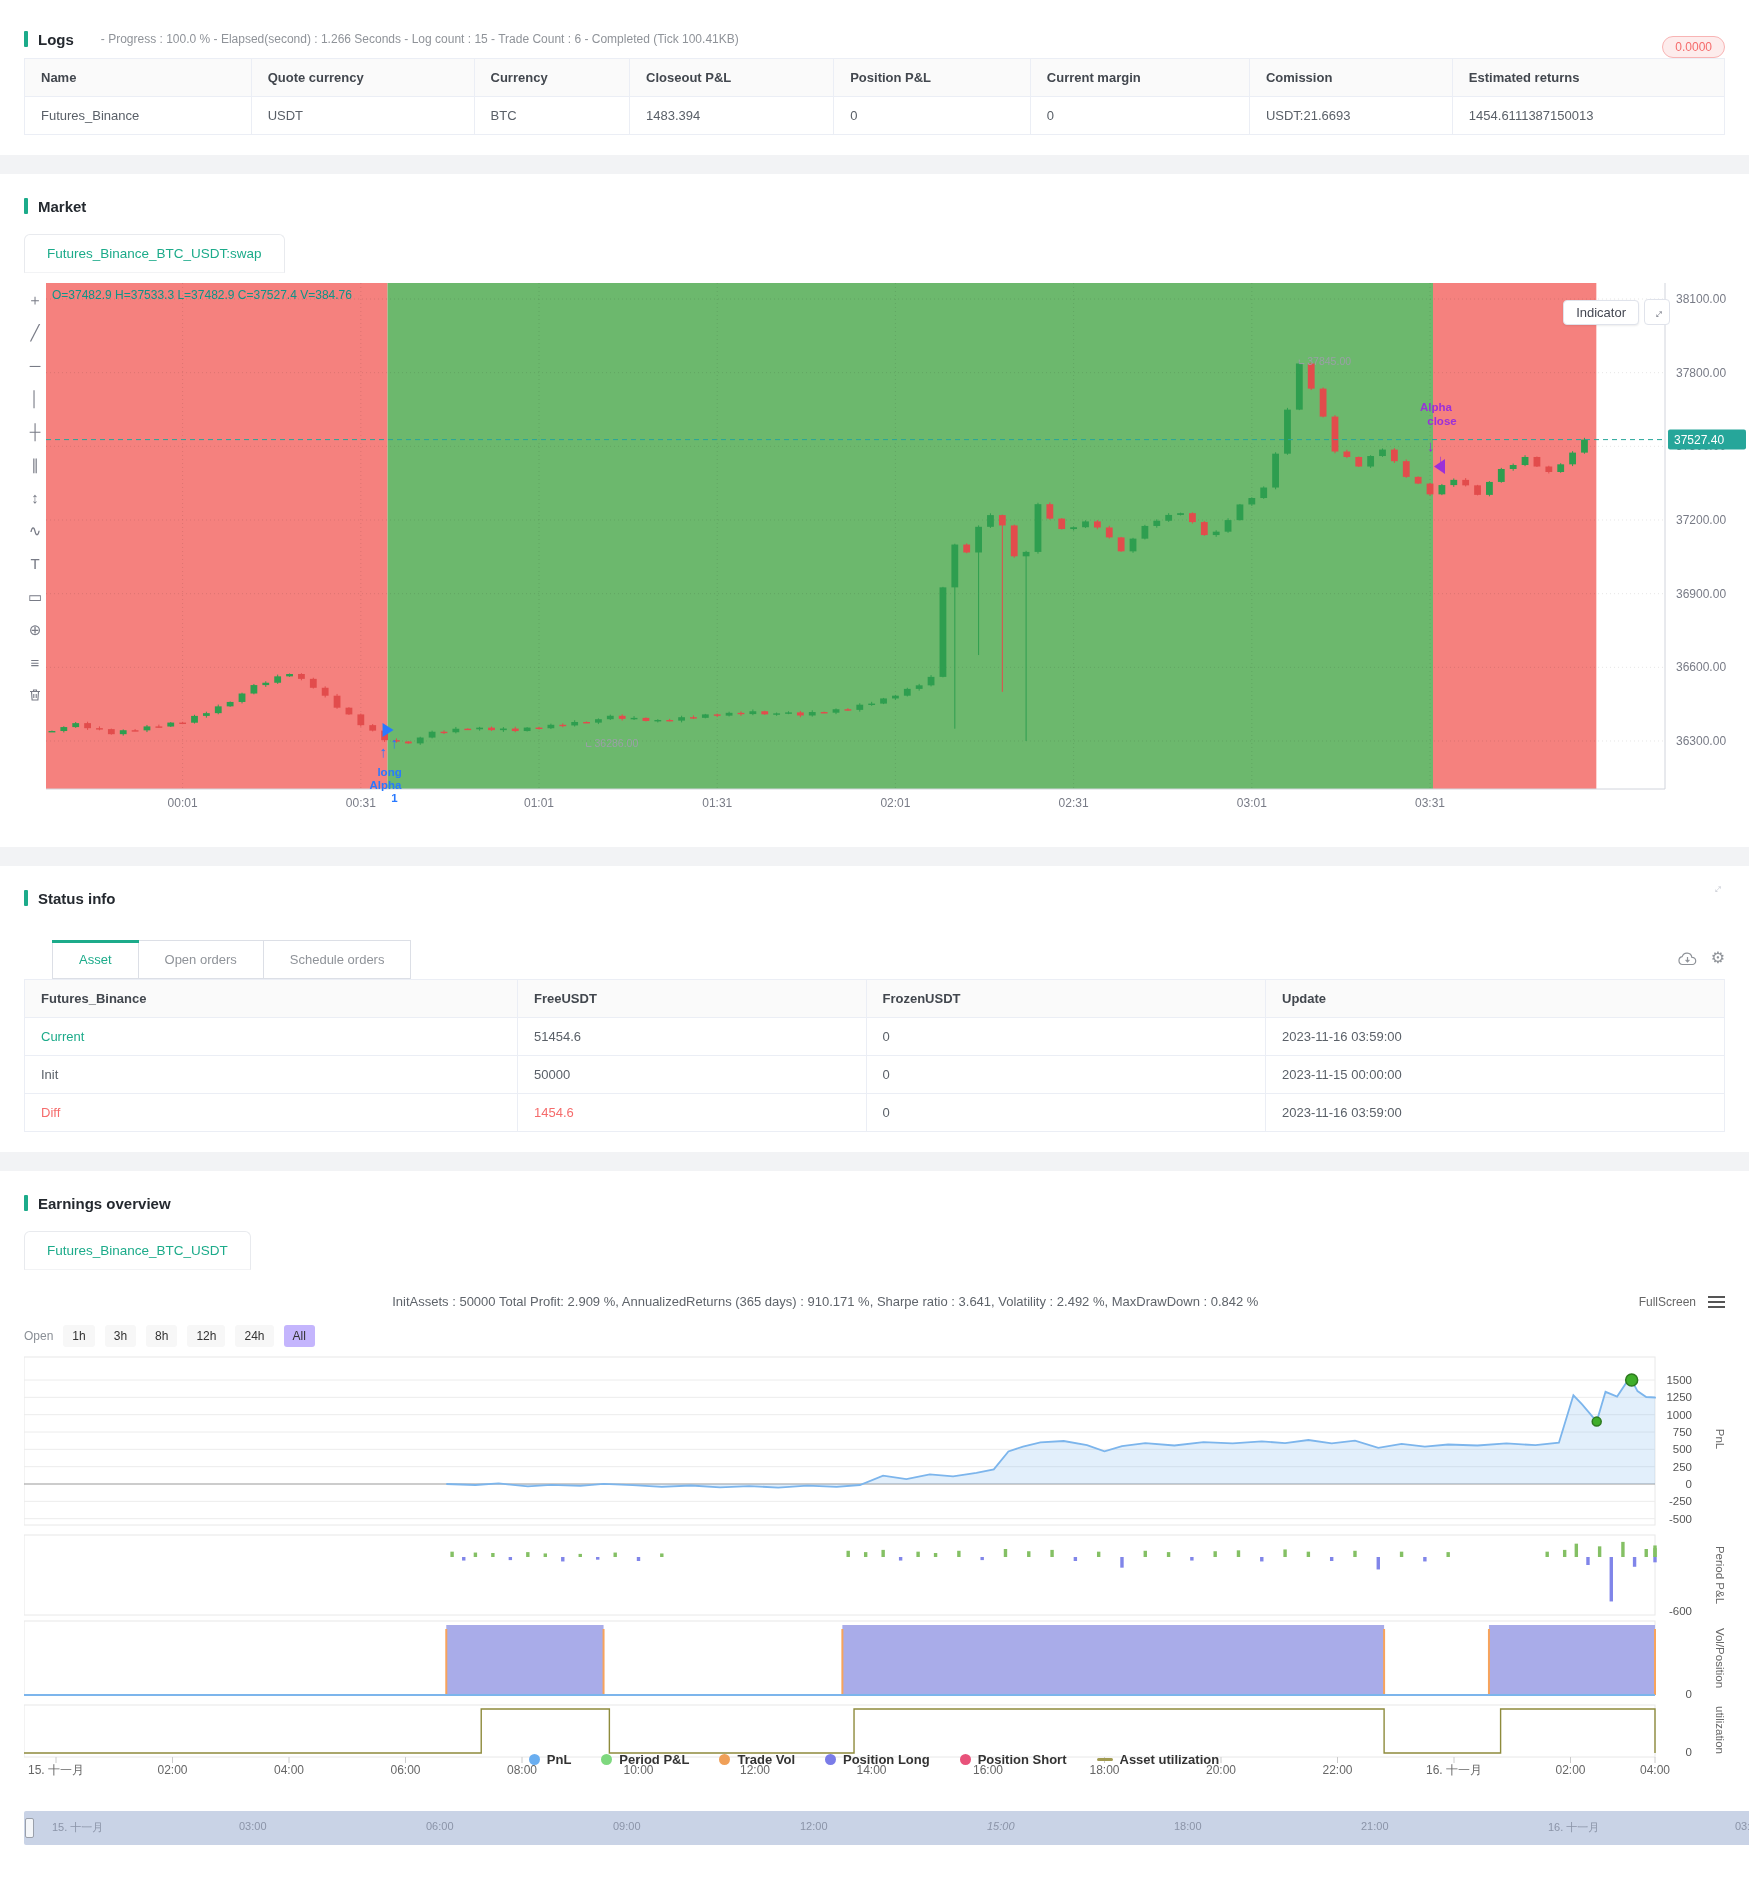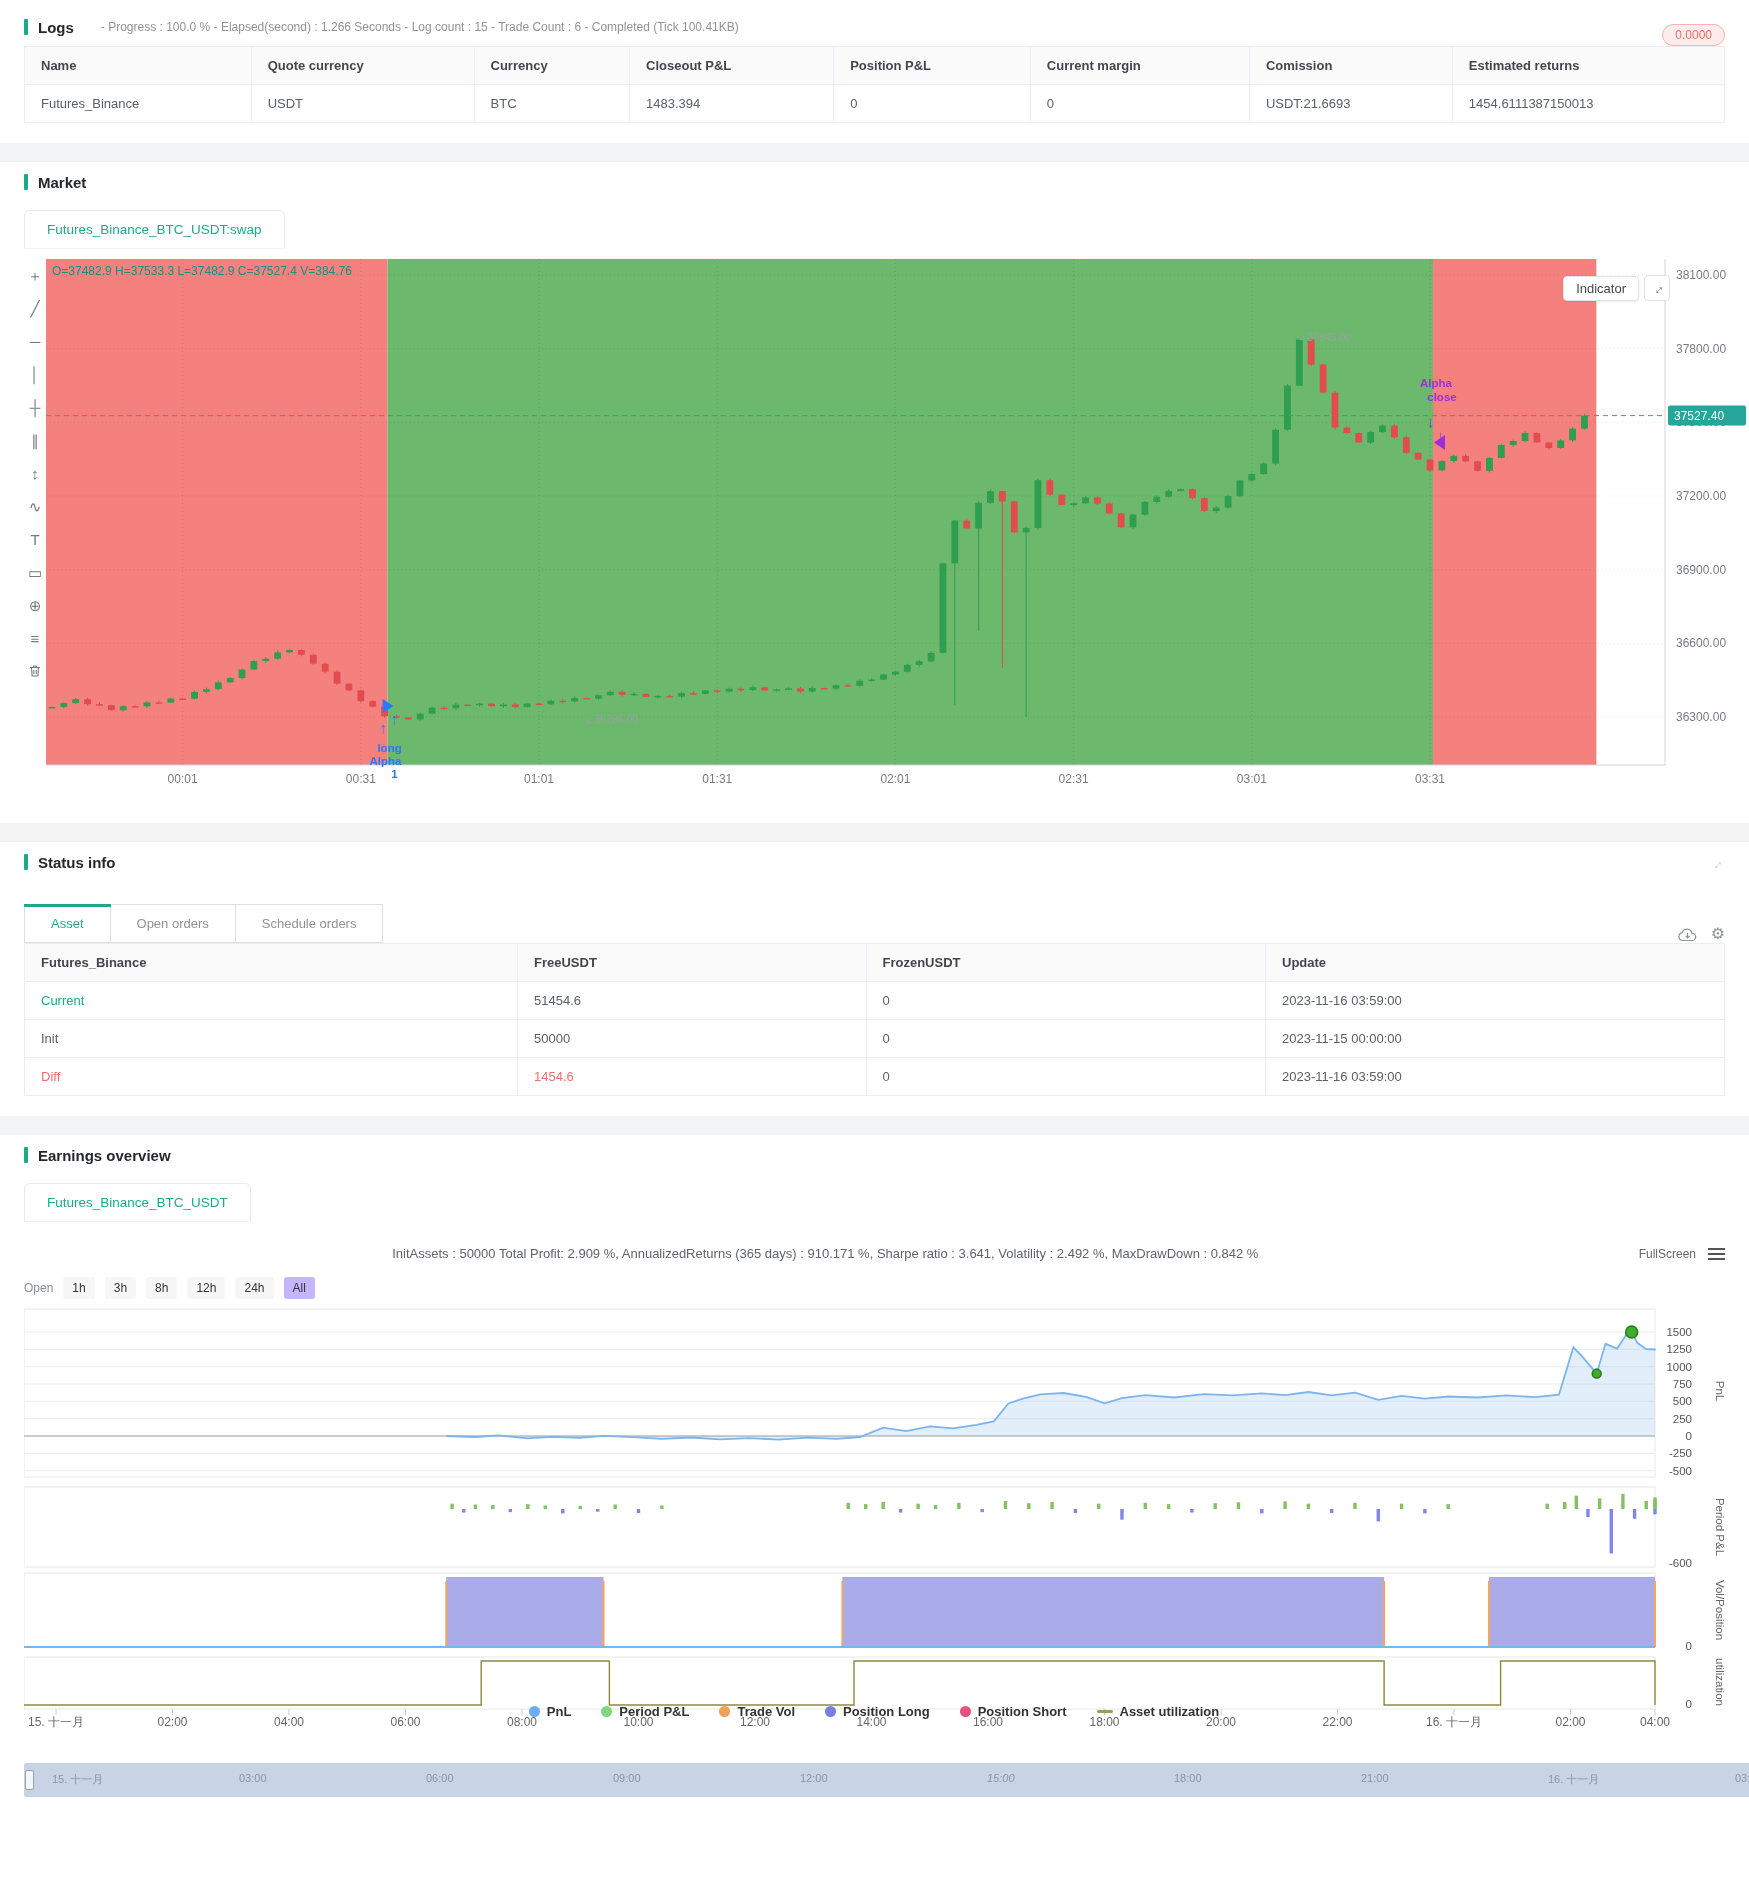--- a/index.html
+++ b/index.html
@@ -1,36 +1,36 @@
 <!DOCTYPE html>
 <html><head>
 <meta charset="utf-8">
 <style>
   :root{--green:#1cab8a;--red:#f56c6c;}
   *{box-sizing:border-box;}
   body{margin:0;width:1749px;background:#fff;color:#303133;font-family:"Liberation Sans",sans-serif;}
-  .sec{background:#fff;padding:8px 24px 20px;position:relative;}
+  .sec{background:#fff;padding:20px 24px 20px;position:relative;}
   .gap{height:19px;background:#f2f3f5;}
   .sec-head{display:flex;align-items:center;gap:10px;min-height:24px;}
   .gbar{width:4px;height:16px;background:var(--green);border-radius:1px;flex:none;}
   .sec-title{font-size:15px;font-weight:700;margin:0;color:#24292f;}
   .sub{font-size:12px;color:#8f9399;margin-left:17px;}
   .badge{margin-left:auto;font-size:12px;color:var(--red);background:#fdecec;border:1px solid #f8b4b4;border-radius:12px;padding:3px 12px;margin-top:16px;}
   h3.block-title{font-size:14px;font-weight:700;margin:20px 0 14px;color:#24292f;}
   table{border-collapse:collapse;width:100%;font-size:13px;}
   th,td{border:1px solid #ebeef5;text-align:left;padding:11px 16px;}
   th{background:#fafafa;color:#42474e;font-weight:700;}
   td{color:#5a6068;}
   .tabs{display:flex;margin-top:16px;}
   .tab{border:1px solid #e8eaee;border-bottom-color:#f2f3f5;border-radius:6px 6px 0 0;background:#fff;
        padding:11px 22px;font-size:13.5px;color:var(--green);cursor:pointer;}
   .stabs{display:flex;margin-top:30px;}
   .stab{border:1px solid #dcdfe6;border-left:none;padding:11px 26px;font-size:13px;color:#8f9399;cursor:pointer;position:relative;background:#fff;}
   .stab:first-child{border-left:1px solid #dcdfe6;}
-  .stab.active{color:var(--green);}
+  .stab.active{color:var(--green);margin-left:28px;}
   .stab.active:before{content:"";position:absolute;left:-1px;right:-1px;top:-1px;height:3px;background:var(--green);}
   .cell-green{color:var(--green);}
   .cell-red{color:var(--red);}
   .chart-shell{display:flex;margin-top:10px;}
   .tv-toolbar{width:36px;display:flex;flex-direction:column;align-items:center;gap:13px;padding-top:6px;}
   .tv-tool{color:#787b86;font-size:15px;line-height:1;width:22px;height:20px;display:flex;align-items:center;justify-content:center;cursor:pointer;}
   .tv-chart{position:relative;flex:1;}
   .ind-wrap{position:absolute;top:16px;right:76px;display:flex;gap:5px;align-items:center;}
   .ind-btn{background:#fff;border:1px solid #e0e3eb;border-radius:4px;padding:4px 12px;font-size:13px;color:#434651;
            box-shadow:0 1px 2px rgba(0,0,0,.08);cursor:pointer;font-family:inherit;}

